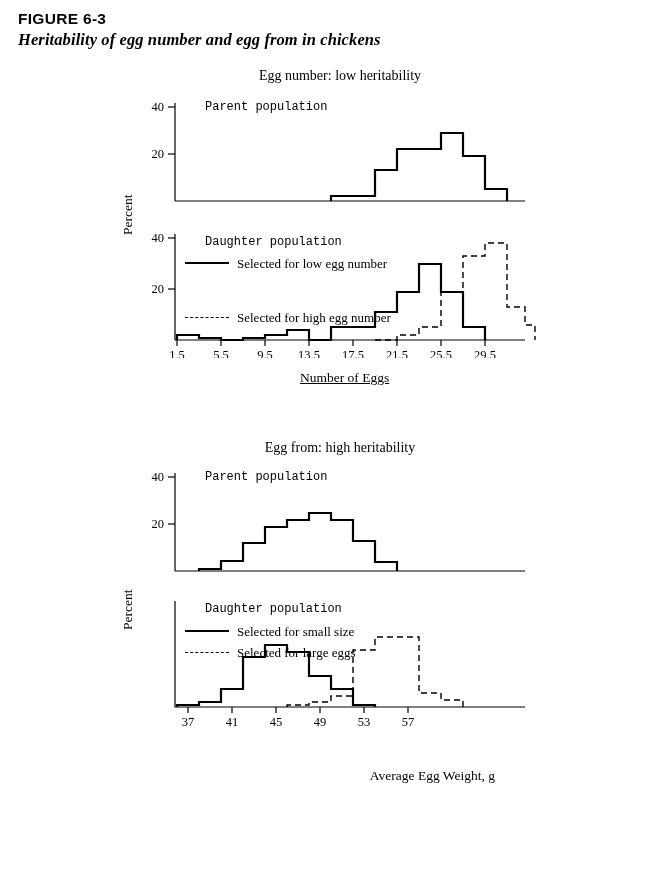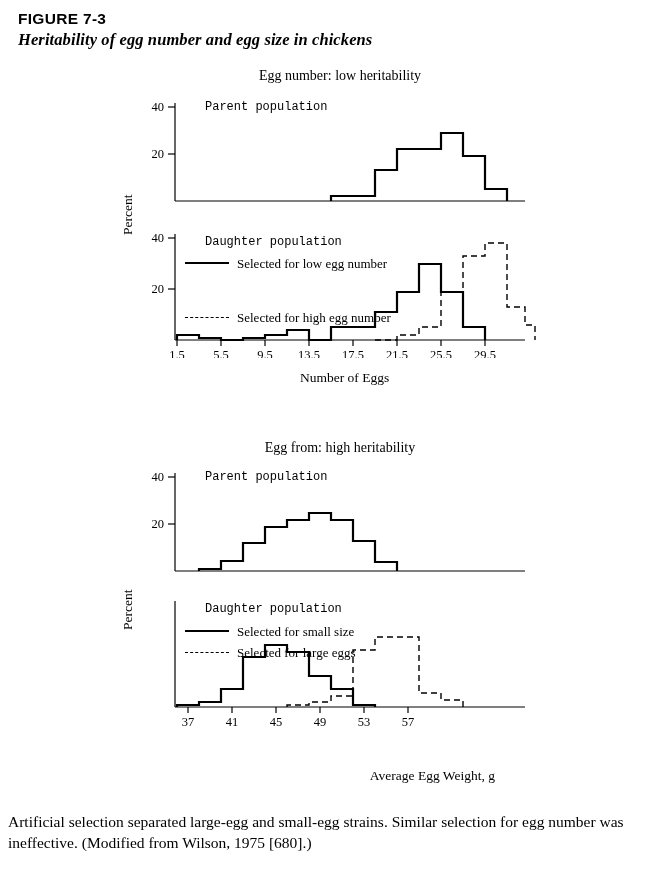--- a/index.html
+++ b/index.html
@@ -112,39 +112,39 @@
   .tick-label {
     font-family: "Liberation Serif", serif;
     font-size: 12.5px;
   }
 </style>
 </head>
 <body>
 
 <div class="page">
 
-  <div class="fig-label">FIGURE 7-3</div>
-  <div class="fig-title">Heritability of egg number and egg size in chickens</div>
+  <div class="fig-label">FIGURE 6-3</div>
+  <div class="fig-title">Heritability of egg number and egg from in chickens</div>
 
   <div class="group-title" style="left:150px; top:68px; width:380px;">Egg number: low heritability</div>
 
   <div class="axis-title-y" style="left:120px; top:235px;">Percent</div>
 
   <div class="panel-heading" style="left:205px; top:100px;">Parent population</div>
 
   <div class="panel-heading" style="left:205px; top:235px;">Daughter population</div>
 
   <div class="legend-row" style="left:185px; top:256px;">
     <span class="legend-swatch solid"></span><span>Selected for low egg number</span>
   </div>
   <div class="legend-row" style="left:185px; top:277px;margin-top:33px;">
     <span class="legend-swatch dashed"></span><span>Selected for high egg number</span>
   </div>
 
-  <div class="axis-title-x" style="left:300px; top:370px; width:200px; text-align:left;">Number of Eggs</div>
+  <div class="axis-title-x" style="left:300px; top:370px; width:200px; text-align:left;text-decoration:underline;">Number of Eggs</div>
 
   <svg width="420" height="120" style="position:absolute; left:135px; top:95px;">
 
     <line x1="40" y1="8" x2="40" y2="106" stroke="#000" stroke-width="1.2"></line>
 
     <line x1="33" y1="12" x2="40" y2="12" stroke="#000" stroke-width="1.2"></line>
     <line x1="33" y1="59" x2="40" y2="59" stroke="#000" stroke-width="1.2"></line>
     <text class="tick-label" x="29" y="16" text-anchor="end">40</text>
     <text class="tick-label" x="29" y="63" text-anchor="end">20</text>
 
@@ -225,15 +225,14 @@
     <line x1="229" y1="112" x2="229" y2="118" stroke="#000" stroke-width="1.2"></line>
     <line x1="273" y1="112" x2="273" y2="118" stroke="#000" stroke-width="1.2"></line>
     <text class="tick-label" x="53" y="131" text-anchor="middle">37</text>
     <text class="tick-label" x="97" y="131" text-anchor="middle">41</text>
     <text class="tick-label" x="141" y="131" text-anchor="middle">45</text>
     <text class="tick-label" x="185" y="131" text-anchor="middle">49</text>
     <text class="tick-label" x="229" y="131" text-anchor="middle">53</text>
     <text class="tick-label" x="273" y="131" text-anchor="middle">57</text>
   </svg>
 
-  <div class="caption">Artificial selection separated large-egg and small-egg strains. Similar selection for egg number was ineffective. (Modified from Wilson, 1975 [680].)</div>
 
 </div>
 
 </body></html>

